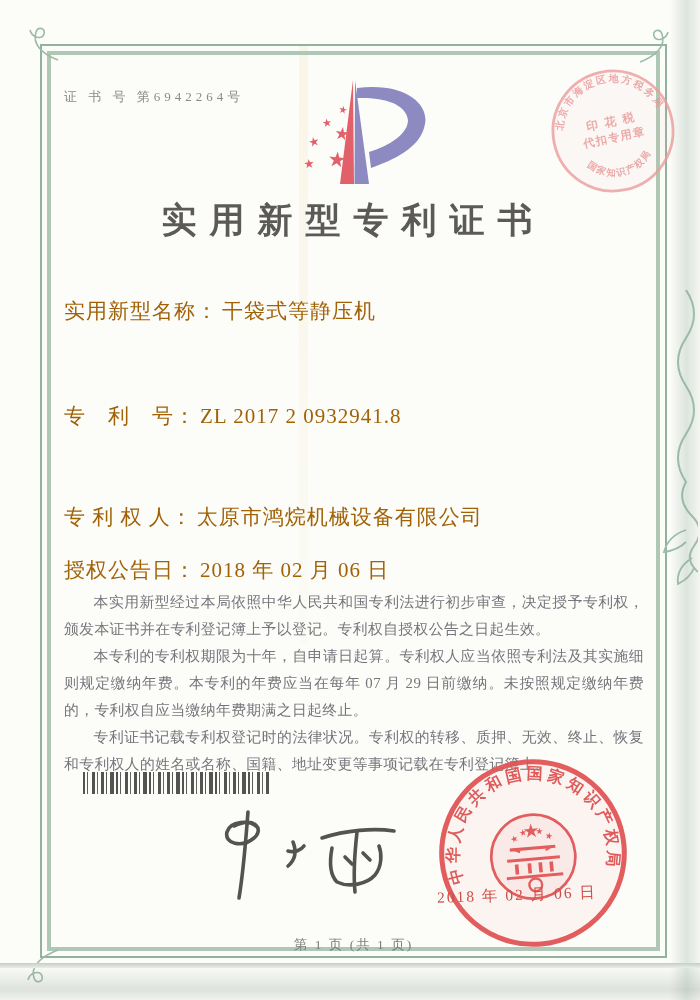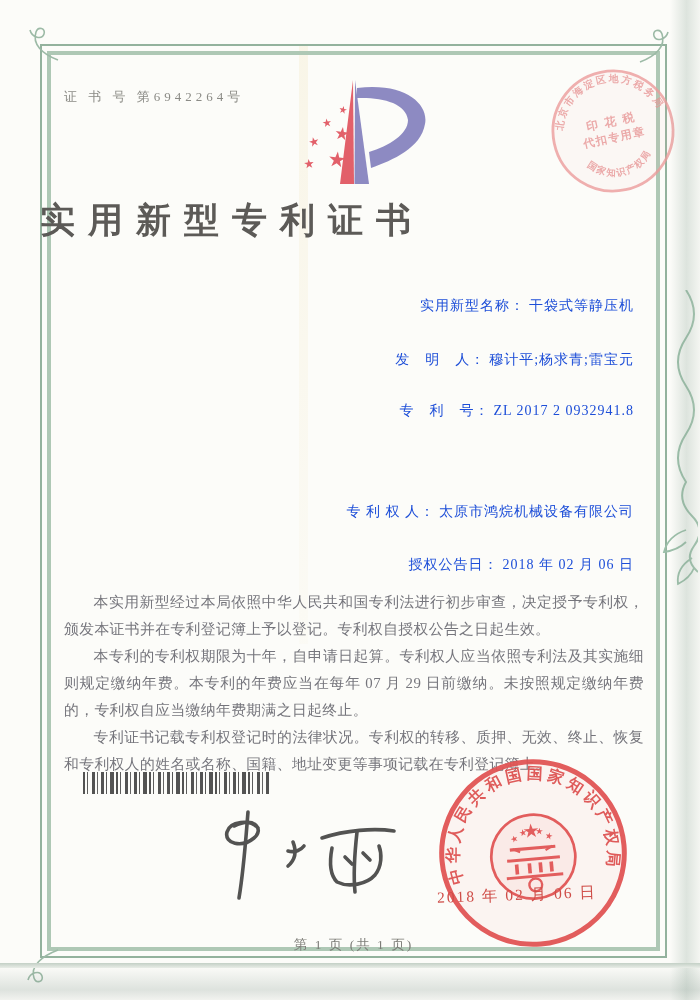--- a/index.html
+++ b/index.html
@@ -13,24 +13,24 @@
   .scan-line{position:absolute;left:0;top:963px;width:100%;height:5px;background:linear-gradient(#c3d0c6,#e9ede7);}
   .scan-streak{position:absolute;left:299px;top:44px;width:9px;height:600px;
     background:linear-gradient(rgba(232,210,140,.16),rgba(232,210,140,.04));}
   
   .border-a{position:absolute;left:40px;top:44px;right:33px;bottom:42px;border:2px solid #93b29d;}
   .border-b{position:absolute;left:47px;top:51px;right:40px;bottom:49px;border:4px solid #aec8b5;}
   .flourish{position:absolute;color:#8fae99;}
   
   .cert-no{position:absolute;left:64px;top:88px;font-size:13px;color:#8b8b86;letter-spacing:4px;}
   .logo{position:absolute;left:287px;top:76px;}
-  .title{position:absolute;left:40px;right:33px;top:197px;text-align:left;font-size:35px;
+  .title{position:absolute;left:40px;right:33px;top:197px;text-align:center;font-size:35px;
          font-weight:700;letter-spacing:13px;color:#5c5a57;}
   
-  .field{position:absolute;left:64px;width:570px;font-size:14px;color:#1d4ed8;letter-spacing:1px;white-space:nowrap;text-align:right;}
+  .field{position:absolute;left:64px;width:570px;font-size:21px;color:#a16207;letter-spacing:1px;white-space:nowrap;}
   .fv{margin-left:4px;}
   
   .body-text{position:absolute;left:64px;right:56px;top:589px;font-size:14.8px;line-height:1.83;
              color:#75757c;letter-spacing:.4px;text-align:justify;}
   .body-text p{margin:0;text-indent:2em;}
   
   .barcode{position:absolute;left:83px;top:772px;width:186px;height:22px;opacity:.82;
     background:repeating-linear-gradient(90deg,
       #2e2e2e 0 2px,transparent 2px 4px,#3a3a3a 4px 5px,transparent 5px 9px,
       #2e2e2e 9px 12px,transparent 12px 14px,#444 14px 15px,transparent 15px 18px,
@@ -107,23 +107,20 @@
     <text font-size="10" fill="#e79595" letter-spacing="1.5" font-weight="bold">
       <textPath href="#taxBot" startOffset="50%" text-anchor="middle">国家知识产权局</textPath>
     </text>
   </svg>
 
   <div class="title">实用新型专利证书</div>
 
   <div class="field" style="top:297px">
     <span>实用新型名称：</span><span class="fv">干袋式等静压机</span>
   </div>
-  <div class="field" style="top:351px">
-    <span>发　明　人：</span><span class="fv">穆计平;杨求青;雷宝元</span>
-  </div>
   <div class="field" style="top:402px">
     <span>专　利　号：</span><span class="fv">ZL 2017 2 0932941.8</span>
   </div>
   <div class="field" style="top:503px">
     <span>专 利 权 人：</span><span class="fv">太原市鸿烷机械设备有限公司</span>
   </div>
   <div class="field" style="top:556px">
     <span>授权公告日：</span><span class="fv">2018 年 02 月 06 日</span>
   </div>
 

